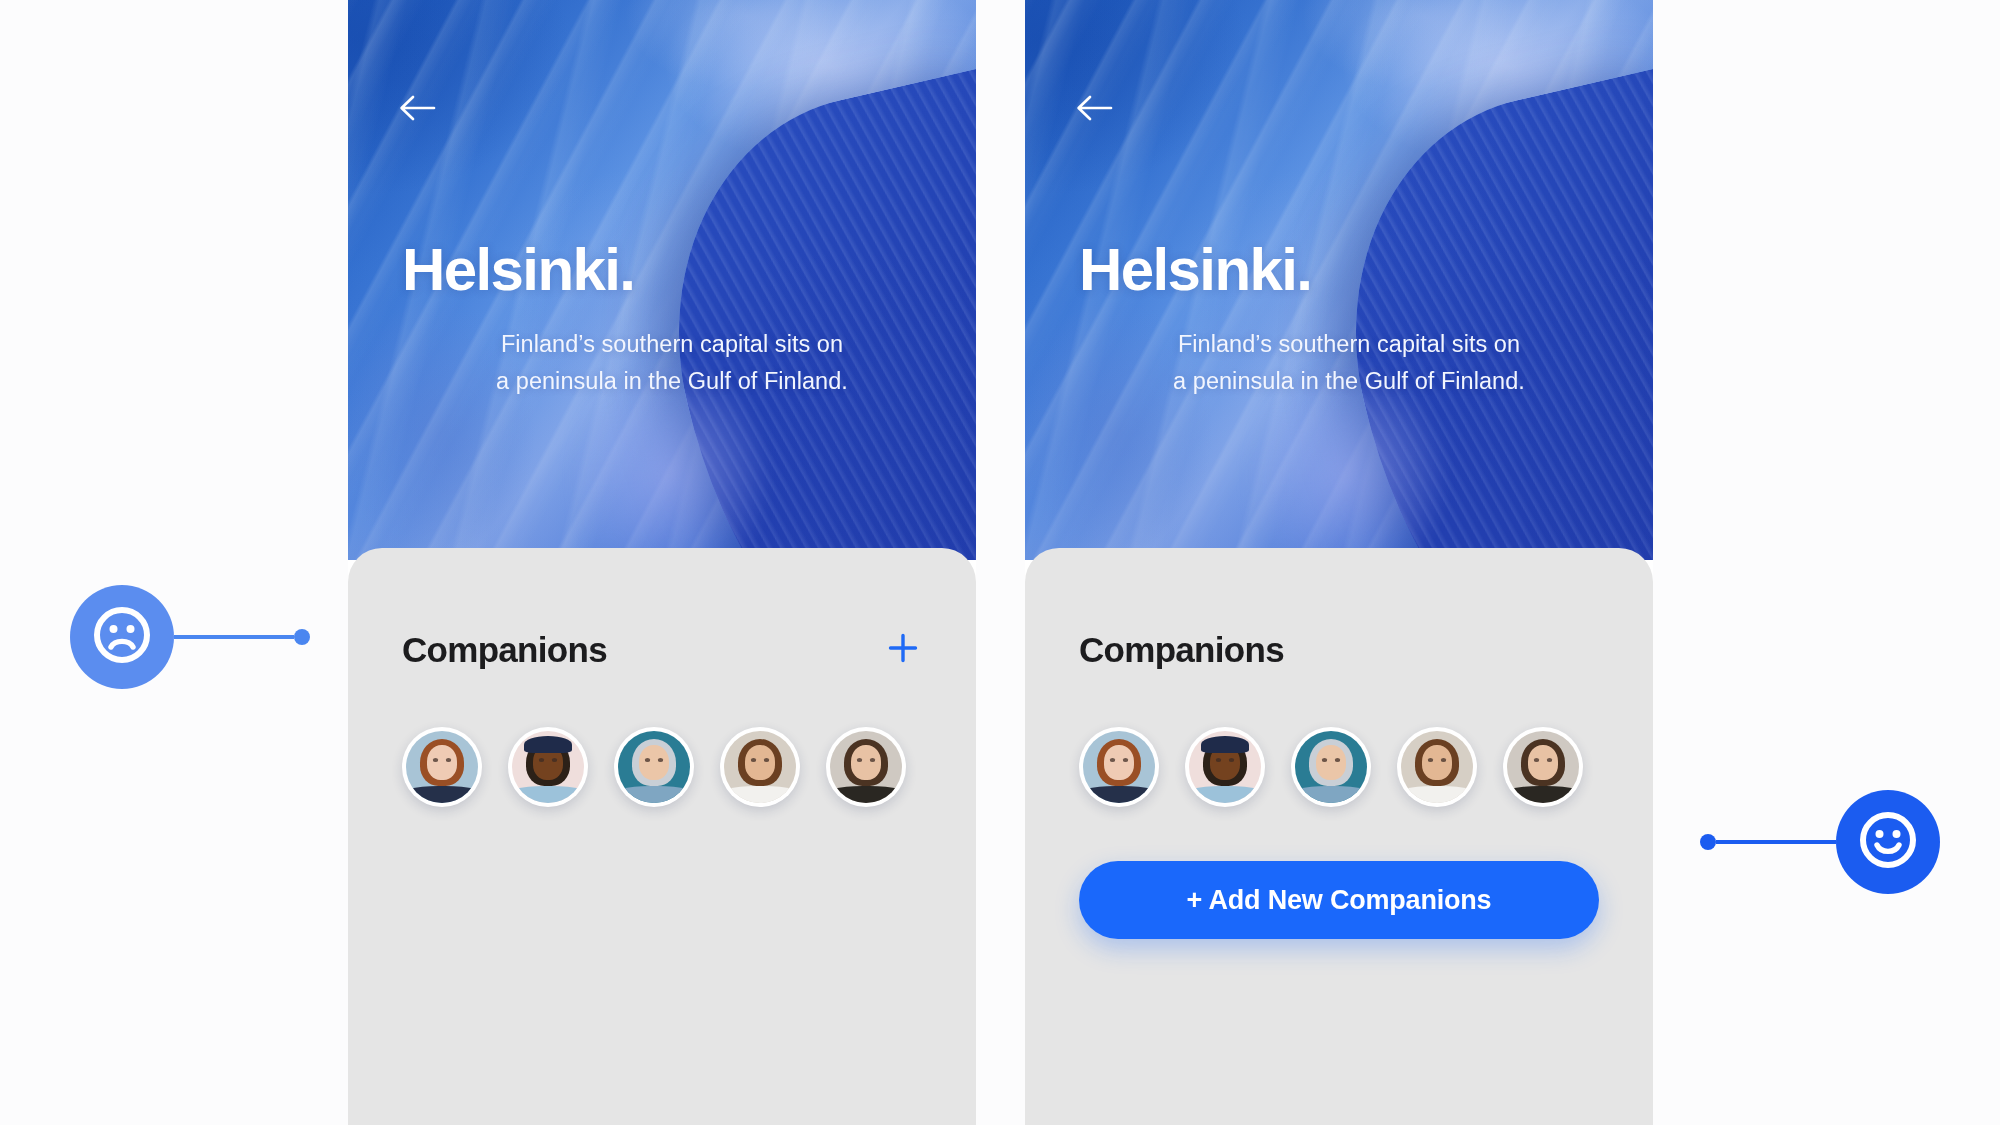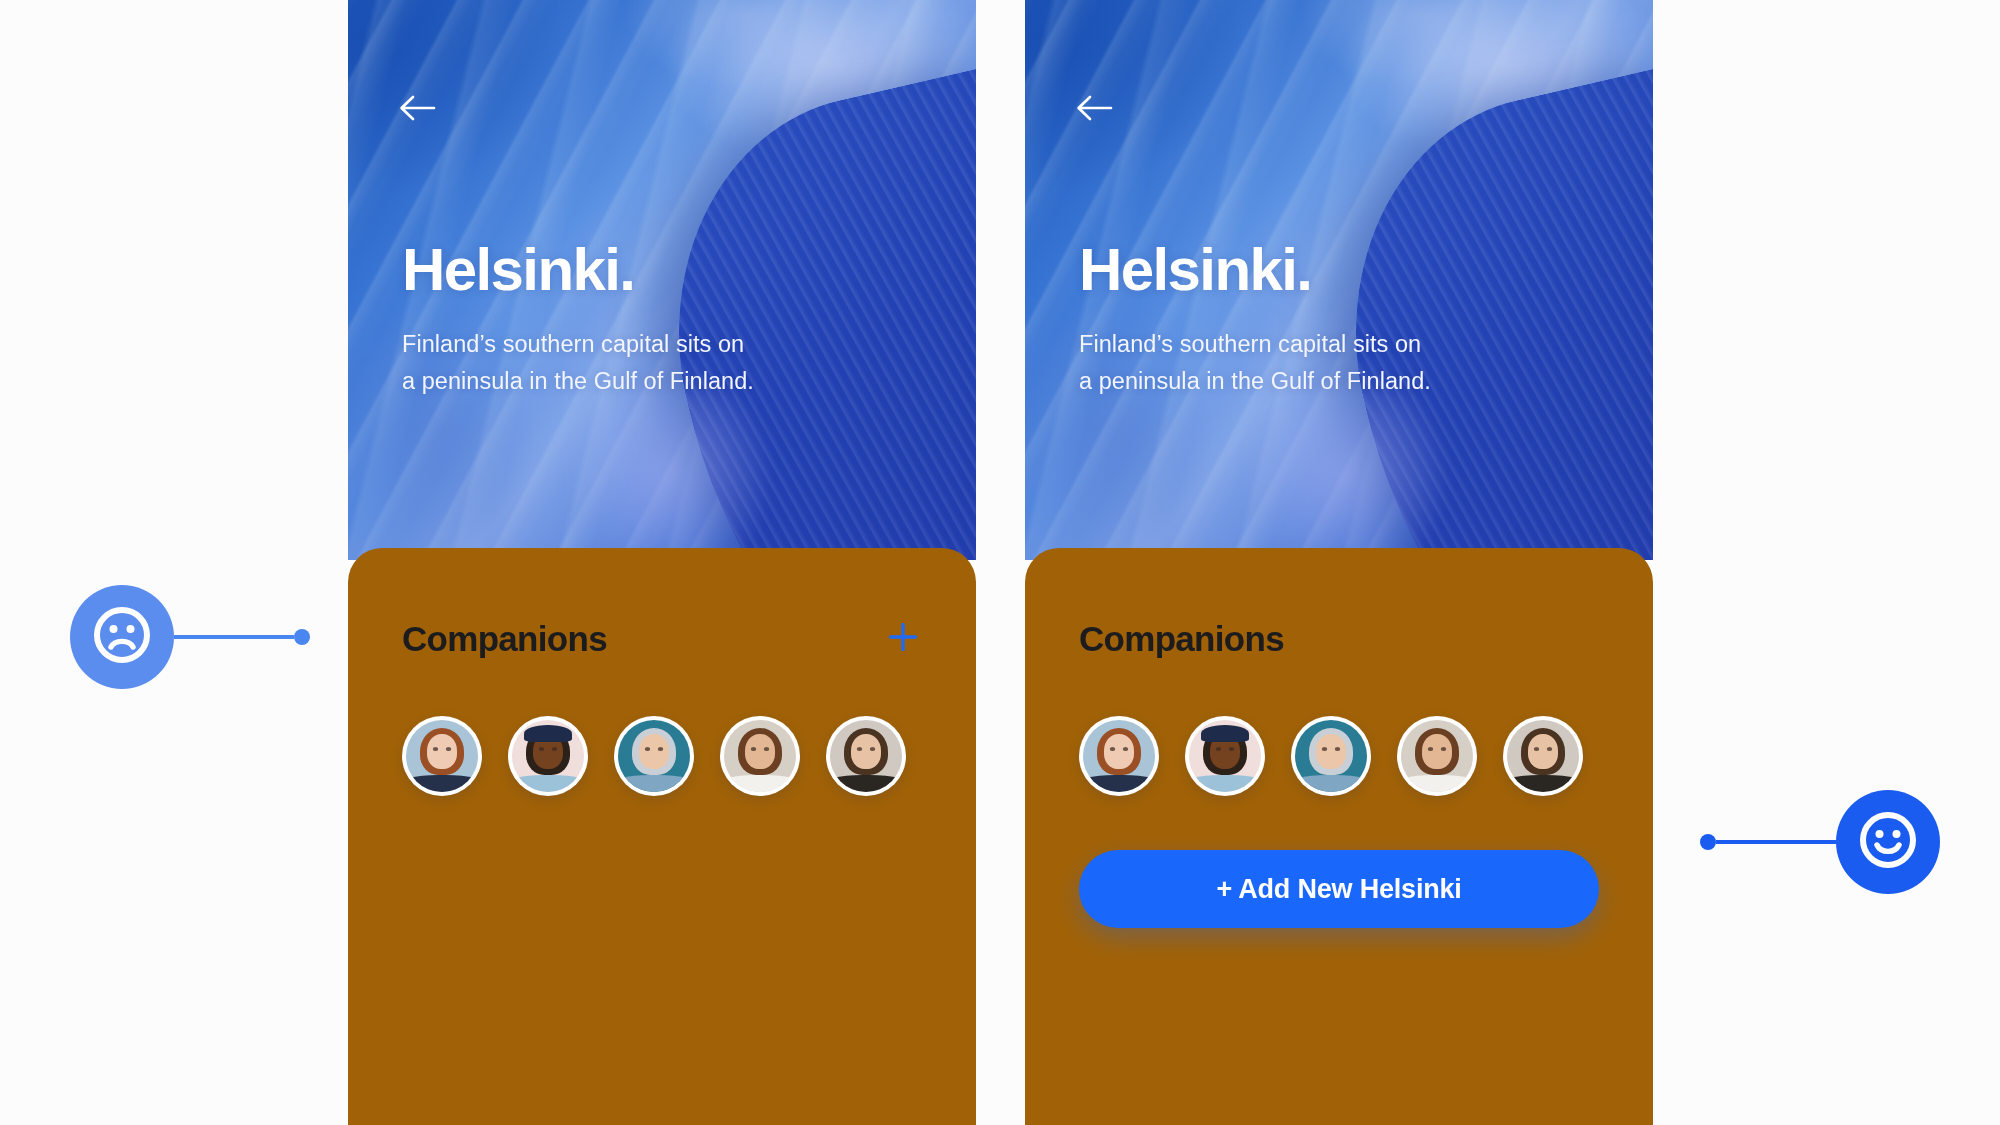--- a/index.html
+++ b/index.html
@@ -147,32 +147,33 @@
     margin-bottom: 26px;
     text-shadow: 0 1px 10px rgba(20,40,110,0.18);
   }
   .hero-sub-line {
     color: #F2F5FE;
     font-size: 23.5px;
     font-weight: 400;
     line-height: 1.56;
     letter-spacing: 0.05px;
     text-shadow: 0 1px 8px rgba(20,40,110,0.20);
+    text-align: center;
   }
 
   
   .sheet {
     position: absolute;
     left: 0;
     right: 0;
     top: 548px;
     bottom: 0;
-    background: #a16207;
+    background: #e5e5e5;
     border-radius: 34px 34px 0 0;
-    padding: 4px 54px;
+    padding: 15px 54px;
   }
 
   .sheet-header {
     display: flex;
     align-items: center;
     justify-content: space-between;
     height: 62px;
     margin-top: 56px;
   }
   .sheet-title {
@@ -468,21 +469,21 @@
               <div class="body" style="background: rgb(42, 39, 34);"></div>
               <div class="hair" style="left: 19%; top: 11%; width: 62%; height: 66%; background: rgb(75, 51, 34);"></div>
               <div class="skin" style="left: 29%; top: 20%; width: 42%; height: 48%; background: rgb(232, 194, 164);"></div>
               <div class="eye" style="left: 37%; top: 38%;"></div>
               <div class="eye" style="left: 56%; top: 38%;"></div>
             </div>
           </div>
         </div>
     </div>
 
-    <button class="cta">+ Add New Helsinki</button>
+    <button class="cta">+ Add New Companions</button>
   </div>
 </section>
 
 <div class="annotation" id="annotation-bad">
   <div class="marker marker-bad">
     <span>
       <svg width="62" height="62" viewBox="0 0 62 62" fill="none">
         <circle cx="31" cy="31" r="25" stroke="#FFFFFF" stroke-width="6"></circle>
         <circle cx="22.5" cy="25" r="4" fill="#FFFFFF"></circle>
         <circle cx="39.5" cy="25" r="4" fill="#FFFFFF"></circle>

